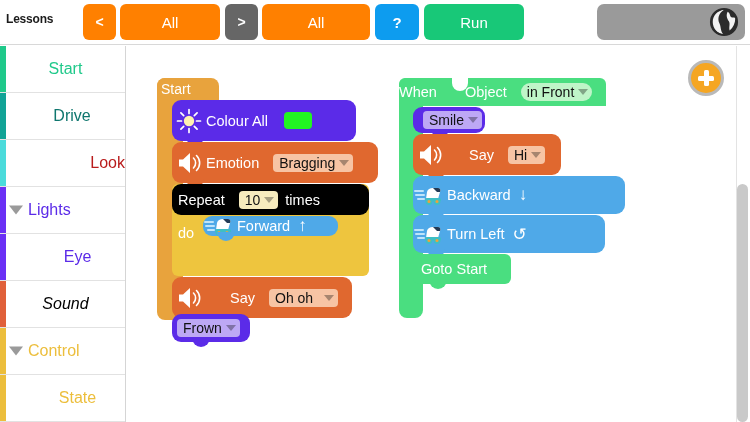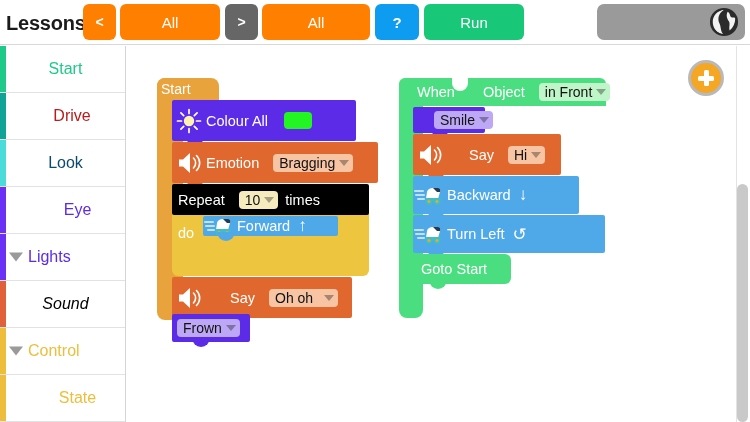--- a/index.html
+++ b/index.html
@@ -13,21 +13,21 @@
 
   
   #toolbar {
     position: absolute; left: 0; top: 0;
     width: 750px; height: 45px;
     background: #ffffff;
     border-bottom: 1px solid #d8d8d8;
   }
   #lessons-label {
     position: absolute; left: 6px; top: 12px;
-    font-size: 20px; font-weight: bold; color: #1b1b1b;
+    font-size: 12px; font-weight: bold; color: #1b1b1b;
     letter-spacing: -0.2px;
   }
   .tbtn {
     position: absolute; top: 4px; height: 36px;
     border: none; border-radius: 6px;
     color: #ffffff; font-size: 15px;
     font-family: "Liberation Sans", sans-serif;
     display: flex; align-items: center; justify-content: center;
     cursor: pointer; padding: 0;
   }
@@ -116,21 +116,21 @@
   #scroll-thumb {
     position: absolute; right: 2px; top: 138px;
     width: 11px; height: 238px;
     background: #c9c9c9; border-radius: 6px;
   }
 
   
   .blk {
     position: absolute;
     display: flex; align-items: center;
-    border-radius: 2px;
+    border-radius: 9px;
     color: #ffffff; font-size: 14.5px;
     cursor: pointer;
     white-space: nowrap;
   }
   .blk-notch {
     position: absolute; bottom: -5px; left: 14px;
     width: 18px; height: 9px;
     border-radius: 0 0 9px 9px;
   }
   .dd {
@@ -187,34 +187,34 @@
     </div>
   </div>
 
   <div id="sidebar">
       <div class="side-item">
         <div class="side-strip" style="background: rgb(31, 201, 138);"></div>
         <div class="side-label" style="color: rgb(31, 201, 138);">Start</div>
       </div>
       <div class="side-item">
         <div class="side-strip" style="background: rgb(17, 163, 150);"></div>
-        <div class="side-label" style="color: #b91c1c; padding-left: 19px;">Drive</div>
+        <div class="side-label" style="color: #0f766e; padding-left: 19px;">Drive</div>
       </div>
       <div class="side-item">
         <div class="side-strip" style="background: rgb(75, 219, 219);"></div>
-        <div class="side-label" style="color: #0c4a6e;">Look</div>
-      </div>
-      <div class="side-item">
-        <div class="side-strip" style="background: rgb(106, 48, 245);"></div>
-        <div class="side-label indent" style="color: rgb(91, 43, 232);">Eye</div>
+        <div class="side-label" style="color: #b91c1c; text-align: right;">Look</div>
       </div>
       <div class="side-item">
         <div class="side-strip" style="background: rgb(106, 48, 245);"></div>
         <div class="side-caret"></div>
         <div class="side-label has-caret" style="color: rgb(91, 43, 232);">Lights</div>
+      </div>
+      <div class="side-item">
+        <div class="side-strip" style="background: rgb(106, 48, 245);"></div>
+        <div class="side-label indent" style="color: rgb(91, 43, 232);">Eye</div>
       </div>
       <div class="side-item">
         <div class="side-strip" style="background: rgb(224, 96, 58);"></div>
         <div class="side-label" style="color: #000000; font-style: italic;">Sound</div>
       </div>
       <div class="side-item">
         <div class="side-strip" style="background: rgb(236, 190, 60);"></div>
         <div class="side-caret"></div>
         <div class="side-label has-caret" style="color: rgb(236, 190, 60);">Control</div>
       </div>
@@ -329,30 +329,30 @@
           <span class="dd-arrow"></span>
         </span>
         <span class="blk-notch" style="background:#5B2BE8;left:20px"></span>
       </div>
     </div>
 
     <div>
       <div class="wrap" id="when-wrap" style="left: 272px; top: 32px; width: 24px; height: 240px; background: rgb(74, 222, 128); border-radius: 8px;"></div>
 
       <div class="blk" id="when-hat" style="left: 272px; top: 32px; width: 207px; height: 28px; background: rgb(74, 222, 128); border-radius: 6px 6px 0px 0px;">
-        <span class="lbl" style="padding-left:18px;padding-right:28px">When</span>
+        <span class="lbl" style="padding-left:0;padding-right:28px">When</span>
         <span class="lbl">Object</span>
-        <span class="dd" id="dd-sensor" style="background: rgb(191, 245, 200);">
+        <span class="dd" id="dd-sensor" style="background: rgb(191, 245, 200); border-radius: 9px;">
           <span>in Front</span>
           <span class="dd-arrow"></span>
         </span>
       </div>
       <div id="when-slot" style="position: absolute; left: 325px; top: 32px; width: 16px; height: 13px; background: rgb(255, 255, 255); border-radius: 0px 0px 8px 8px;"></div>
 
-      <div class="blk" id="b-smile" style="left: 286px; top: 61px; width: 72px; height: 26px; background: rgb(91, 43, 232); padding-left: 19px;">
+      <div class="blk" id="b-smile" style="left: 286px; top: 61px; width: 72px; height: 26px; background: rgb(91, 43, 232); padding-left: 8px;">
         <span class="dd" id="dd-smile" style="background: rgb(189, 168, 245); margin-left: 2px;">
           <span>Smile</span>
           <span class="dd-arrow"></span>
         </span>
         <span class="blk-notch" style="background:#5B2BE8;left:18px"></span>
       </div>
 
       <div class="blk" id="b-sayhi" style="left: 286px; top: 88px; width: 148px; height: 41px; background: rgb(224, 104, 47);">
         <span class="icon-slot">
           <svg width="26" height="24" viewBox="0 0 26 24">
@@ -362,21 +362,21 @@
           </svg>
         </span>
         <span class="lbl" style="padding-left:22px">Say</span>
         <span class="dd" id="dd-hi" style="background: rgb(247, 196, 164);">
           <span>Hi</span>
           <span class="dd-arrow"></span>
         </span>
         <span class="blk-notch" style="background:#E0682F"></span>
       </div>
 
-      <div class="blk" id="b-backward" style="left: 286px; top: 130px; width: 166px; height: 38px; background: rgb(79, 169, 232);">
+      <div class="blk" id="b-backward" style="left: 286px; top: 130px; width: 212px; height: 38px; background: rgb(79, 169, 232);">
         <span class="icon-slot">
           <svg width="32" height="24" viewBox="0 0 32 24">
             <g stroke="#BFE4FA" stroke-width="2" stroke-linecap="round">
               <line x1="1" y1="8" x2="9" y2="8"></line>
               <line x1="2" y1="12" x2="10" y2="12"></line>
               <line x1="4" y1="16" x2="10" y2="16"></line>
             </g>
             <path d="M12 16 L13 9 C13.5 6.5 16 5 19 5 L24 5 C26 5 27 7 26 9 L24 16 Z" fill="#ffffff"></path>
             <path d="M19 5 L24 5 C26 5 27 7 26 9 L23 9 Z" fill="#233B57"></path>
             <rect x="11" y="15" width="16" height="3.5" rx="1.7" fill="#3FBFC4"></rect>

